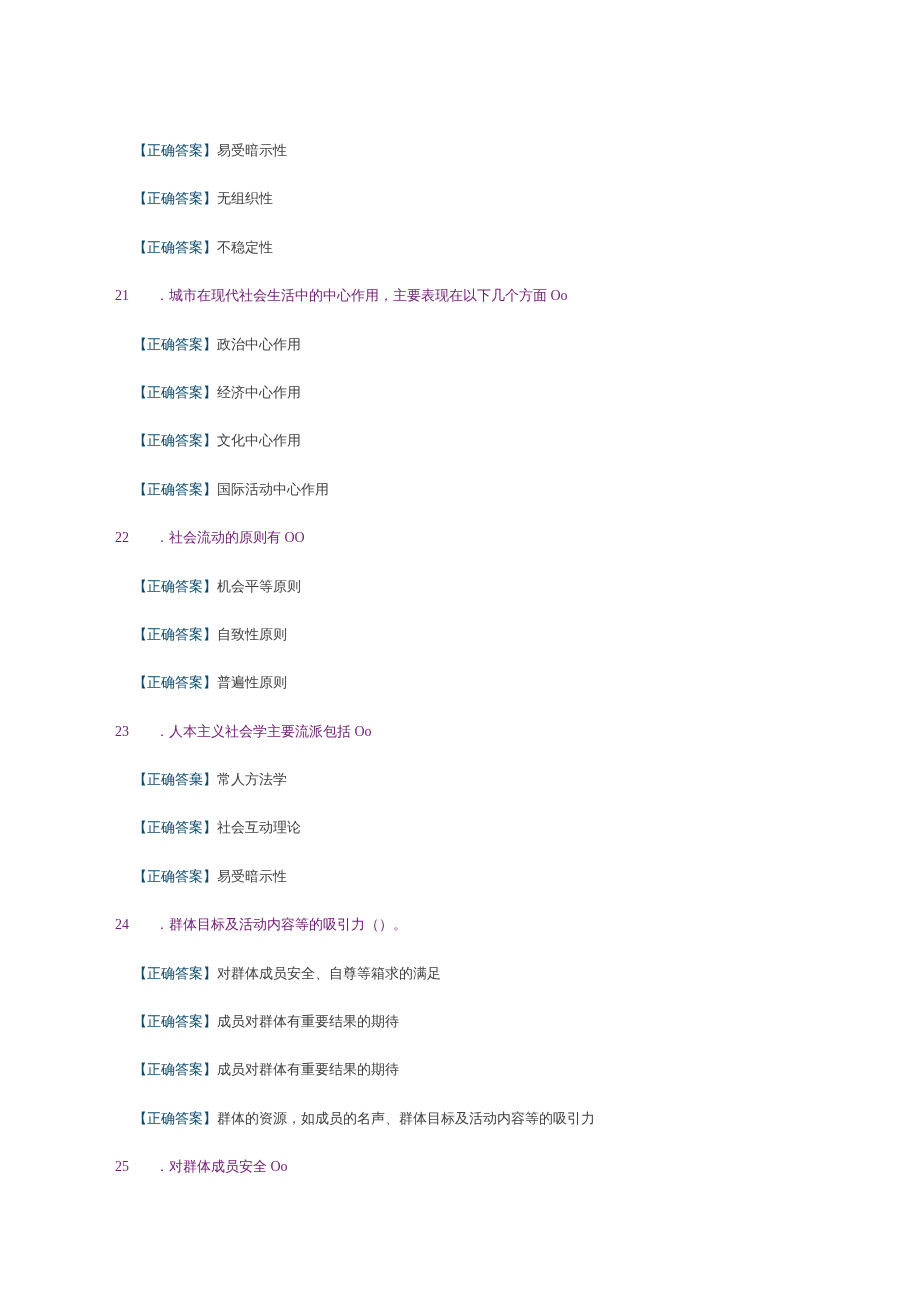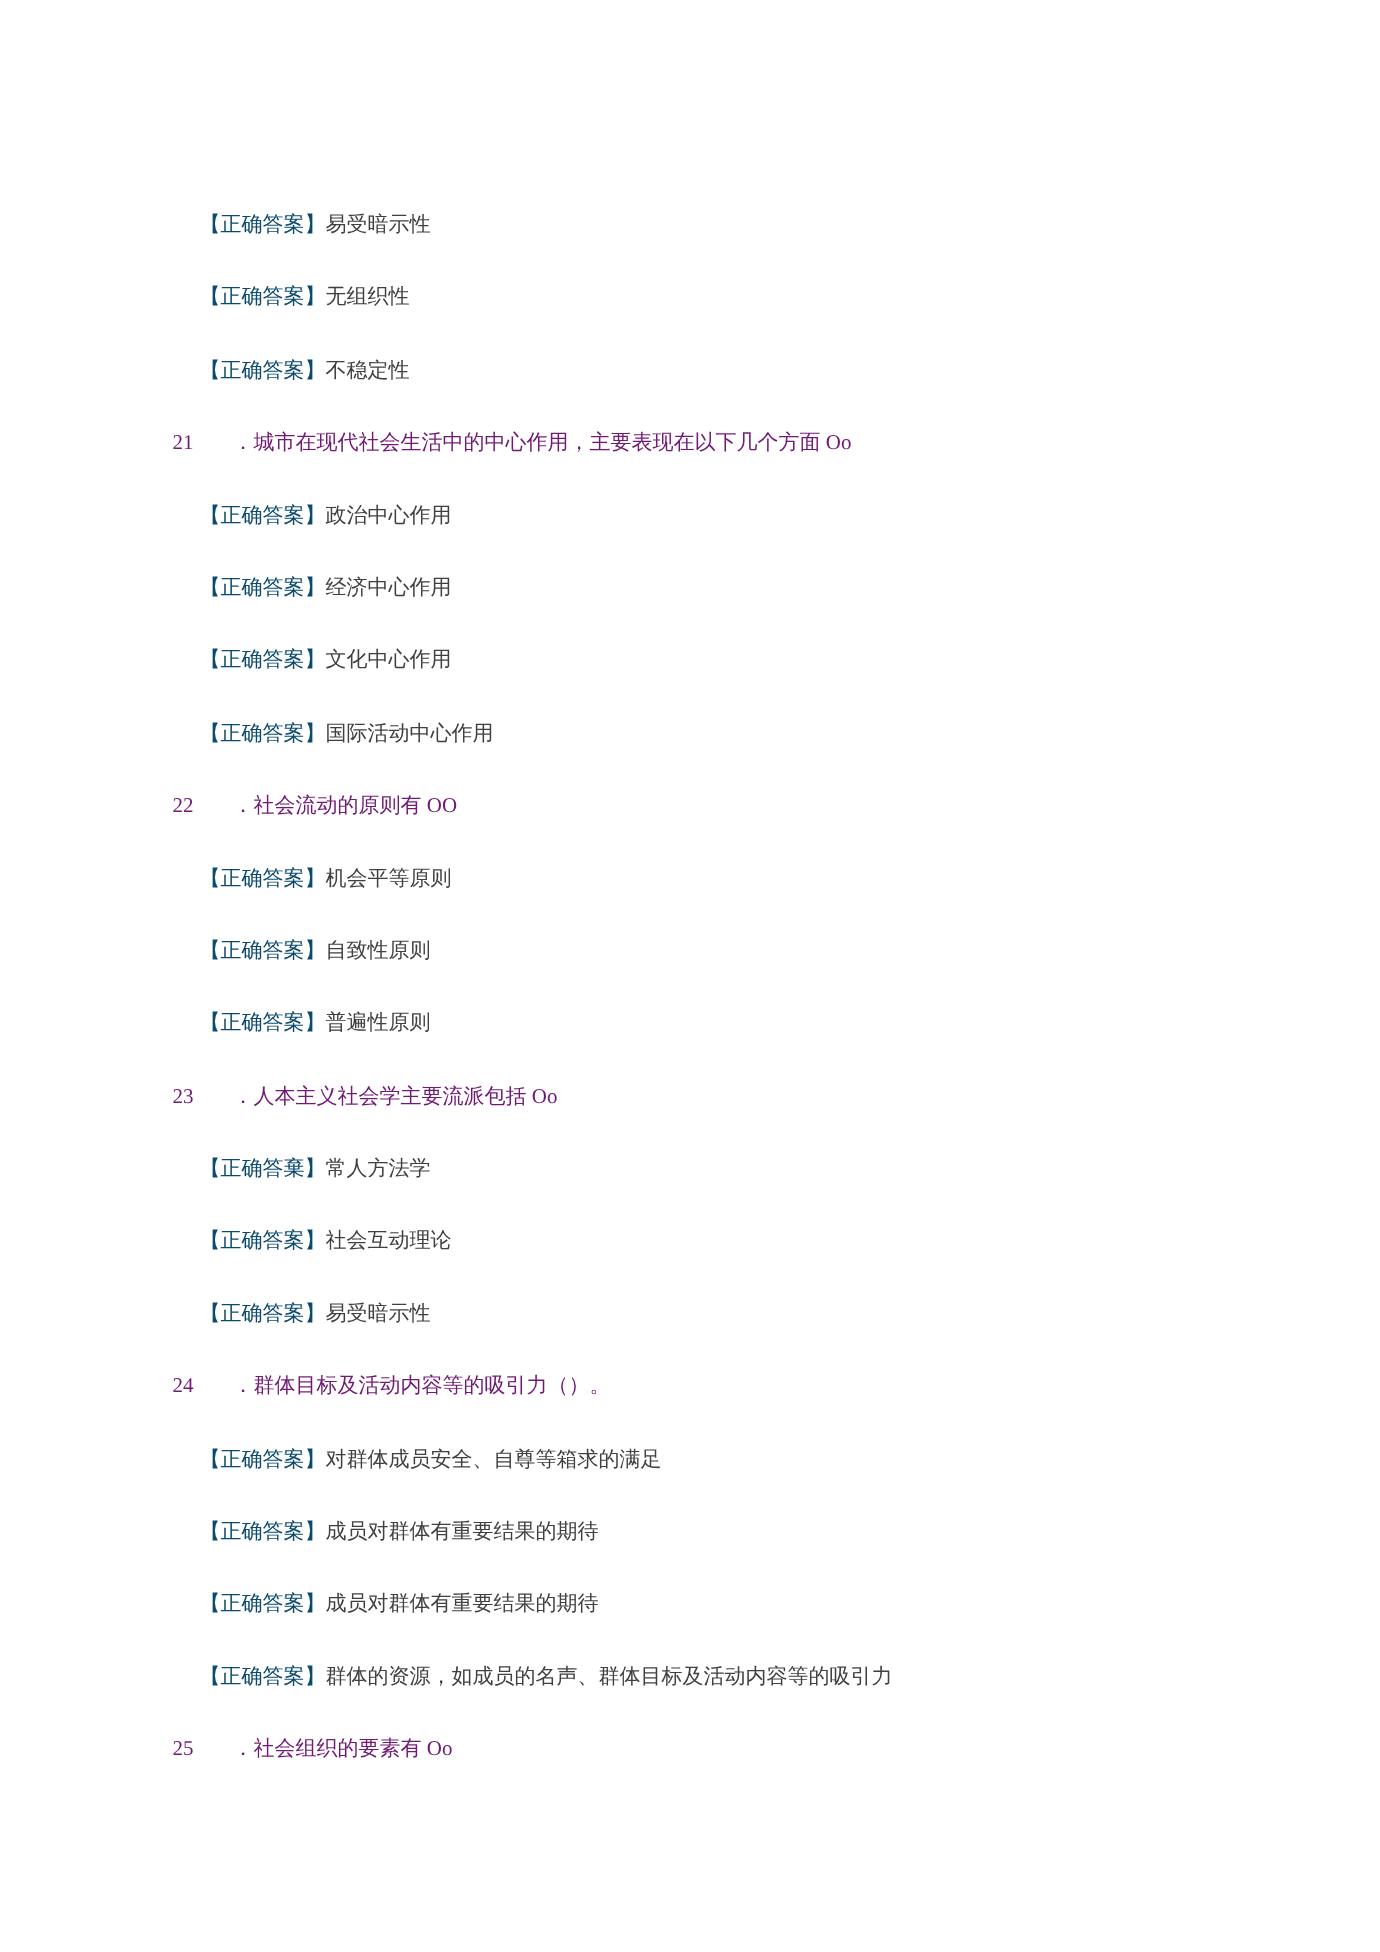--- a/index.html
+++ b/index.html
@@ -53,14 +53,14 @@
     <div class="answer-line"><span class="answer-label">【正确答案】</span><span class="answer-text">普遍性原则</span></div>
     <div class="question-line"><span class="question-num">23</span><span>　．人本主义社会学主要流派包括 Oo</span></div>
     <div class="answer-line"><span class="answer-label">【正确答棄】</span><span class="answer-text">常人方法学</span></div>
     <div class="answer-line"><span class="answer-label">【正确答案】</span><span class="answer-text">社会互动理论</span></div>
     <div class="answer-line"><span class="answer-label">【正确答案】</span><span class="answer-text">易受暗示性</span></div>
     <div class="question-line"><span class="question-num">24</span><span>　．群体目标及活动内容等的吸引力（）。</span></div>
     <div class="answer-line"><span class="answer-label">【正确答案】</span><span class="answer-text">对群体成员安全、自尊等箱求的满足</span></div>
     <div class="answer-line"><span class="answer-label">【正确答案】</span><span class="answer-text">成员对群体有重要结果的期待</span></div>
     <div class="answer-line"><span class="answer-label">【正确答案】</span><span class="answer-text">成员对群体有重要结果的期待</span></div>
     <div class="answer-line"><span class="answer-label">【正确答案】</span><span class="answer-text">群体的资源，如成员的名声、群体目标及活动内容等的吸引力</span></div>
-    <div class="question-line"><span class="question-num">25</span><span>　．社会组织的要素有 Oo</span></div>
+    <div class="question-line"><span class="question-num">25</span><span>　．对群体成员安全 Oo</span></div>
   </div>
 
 </body></html>

